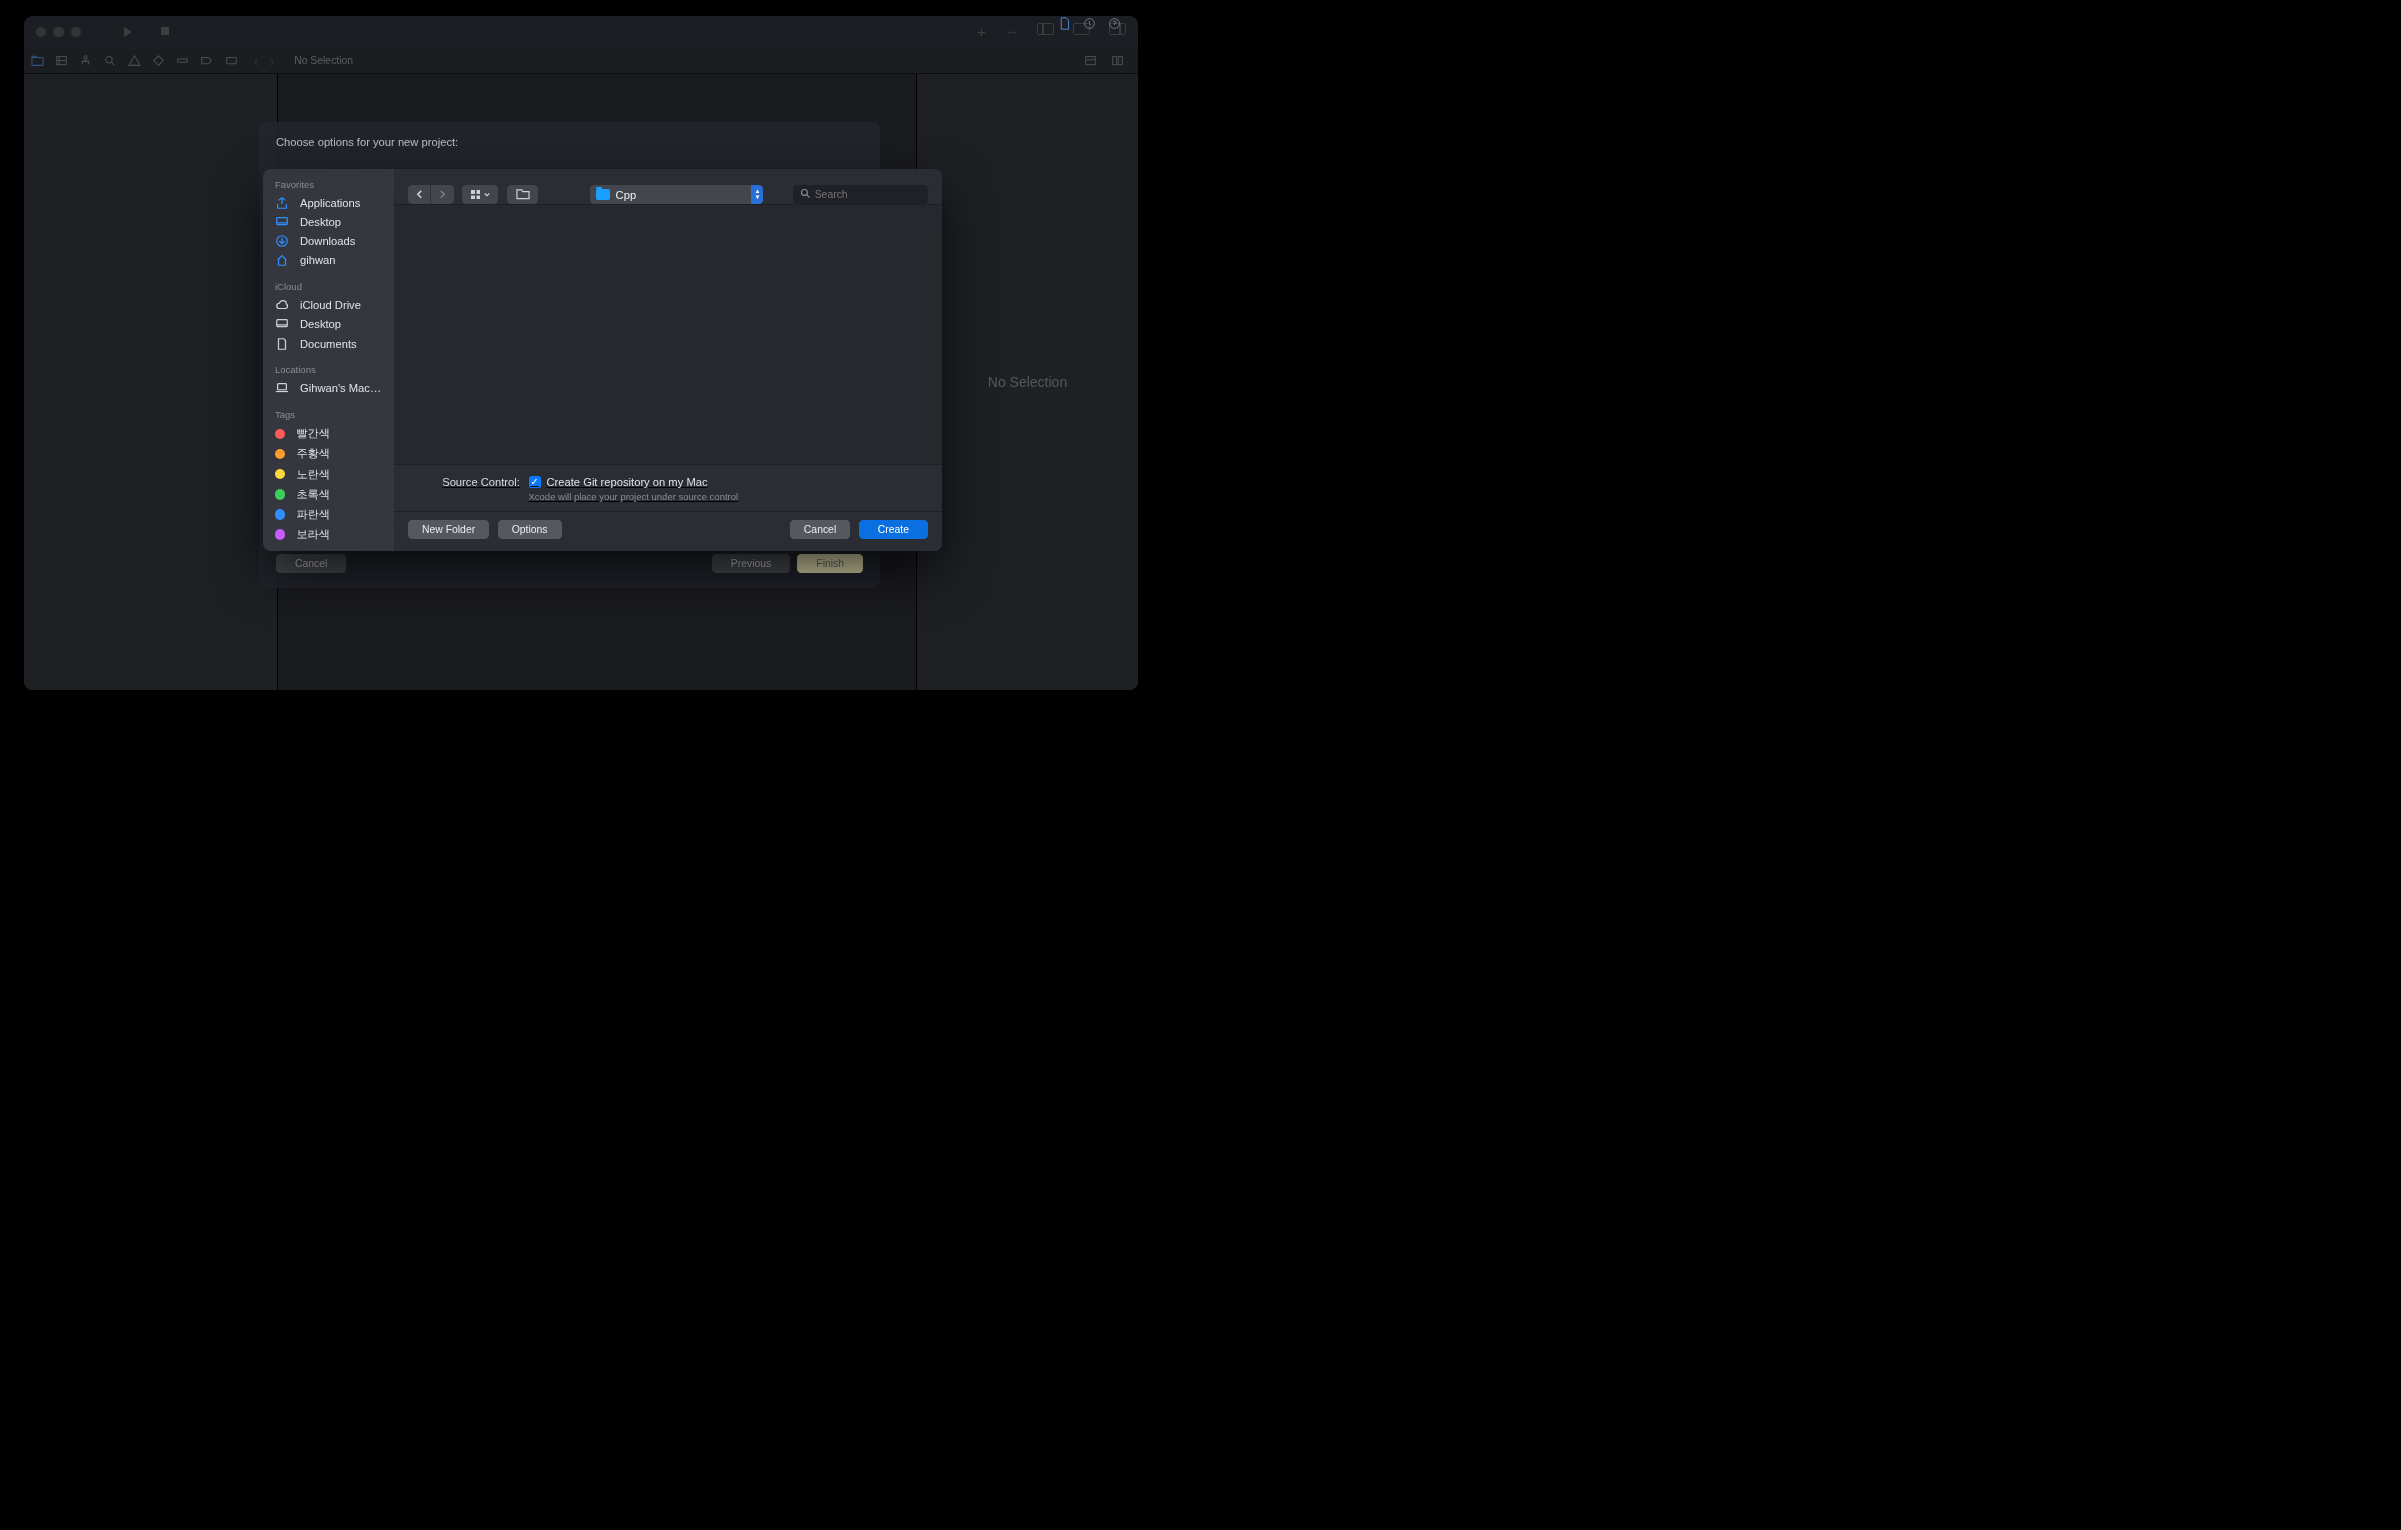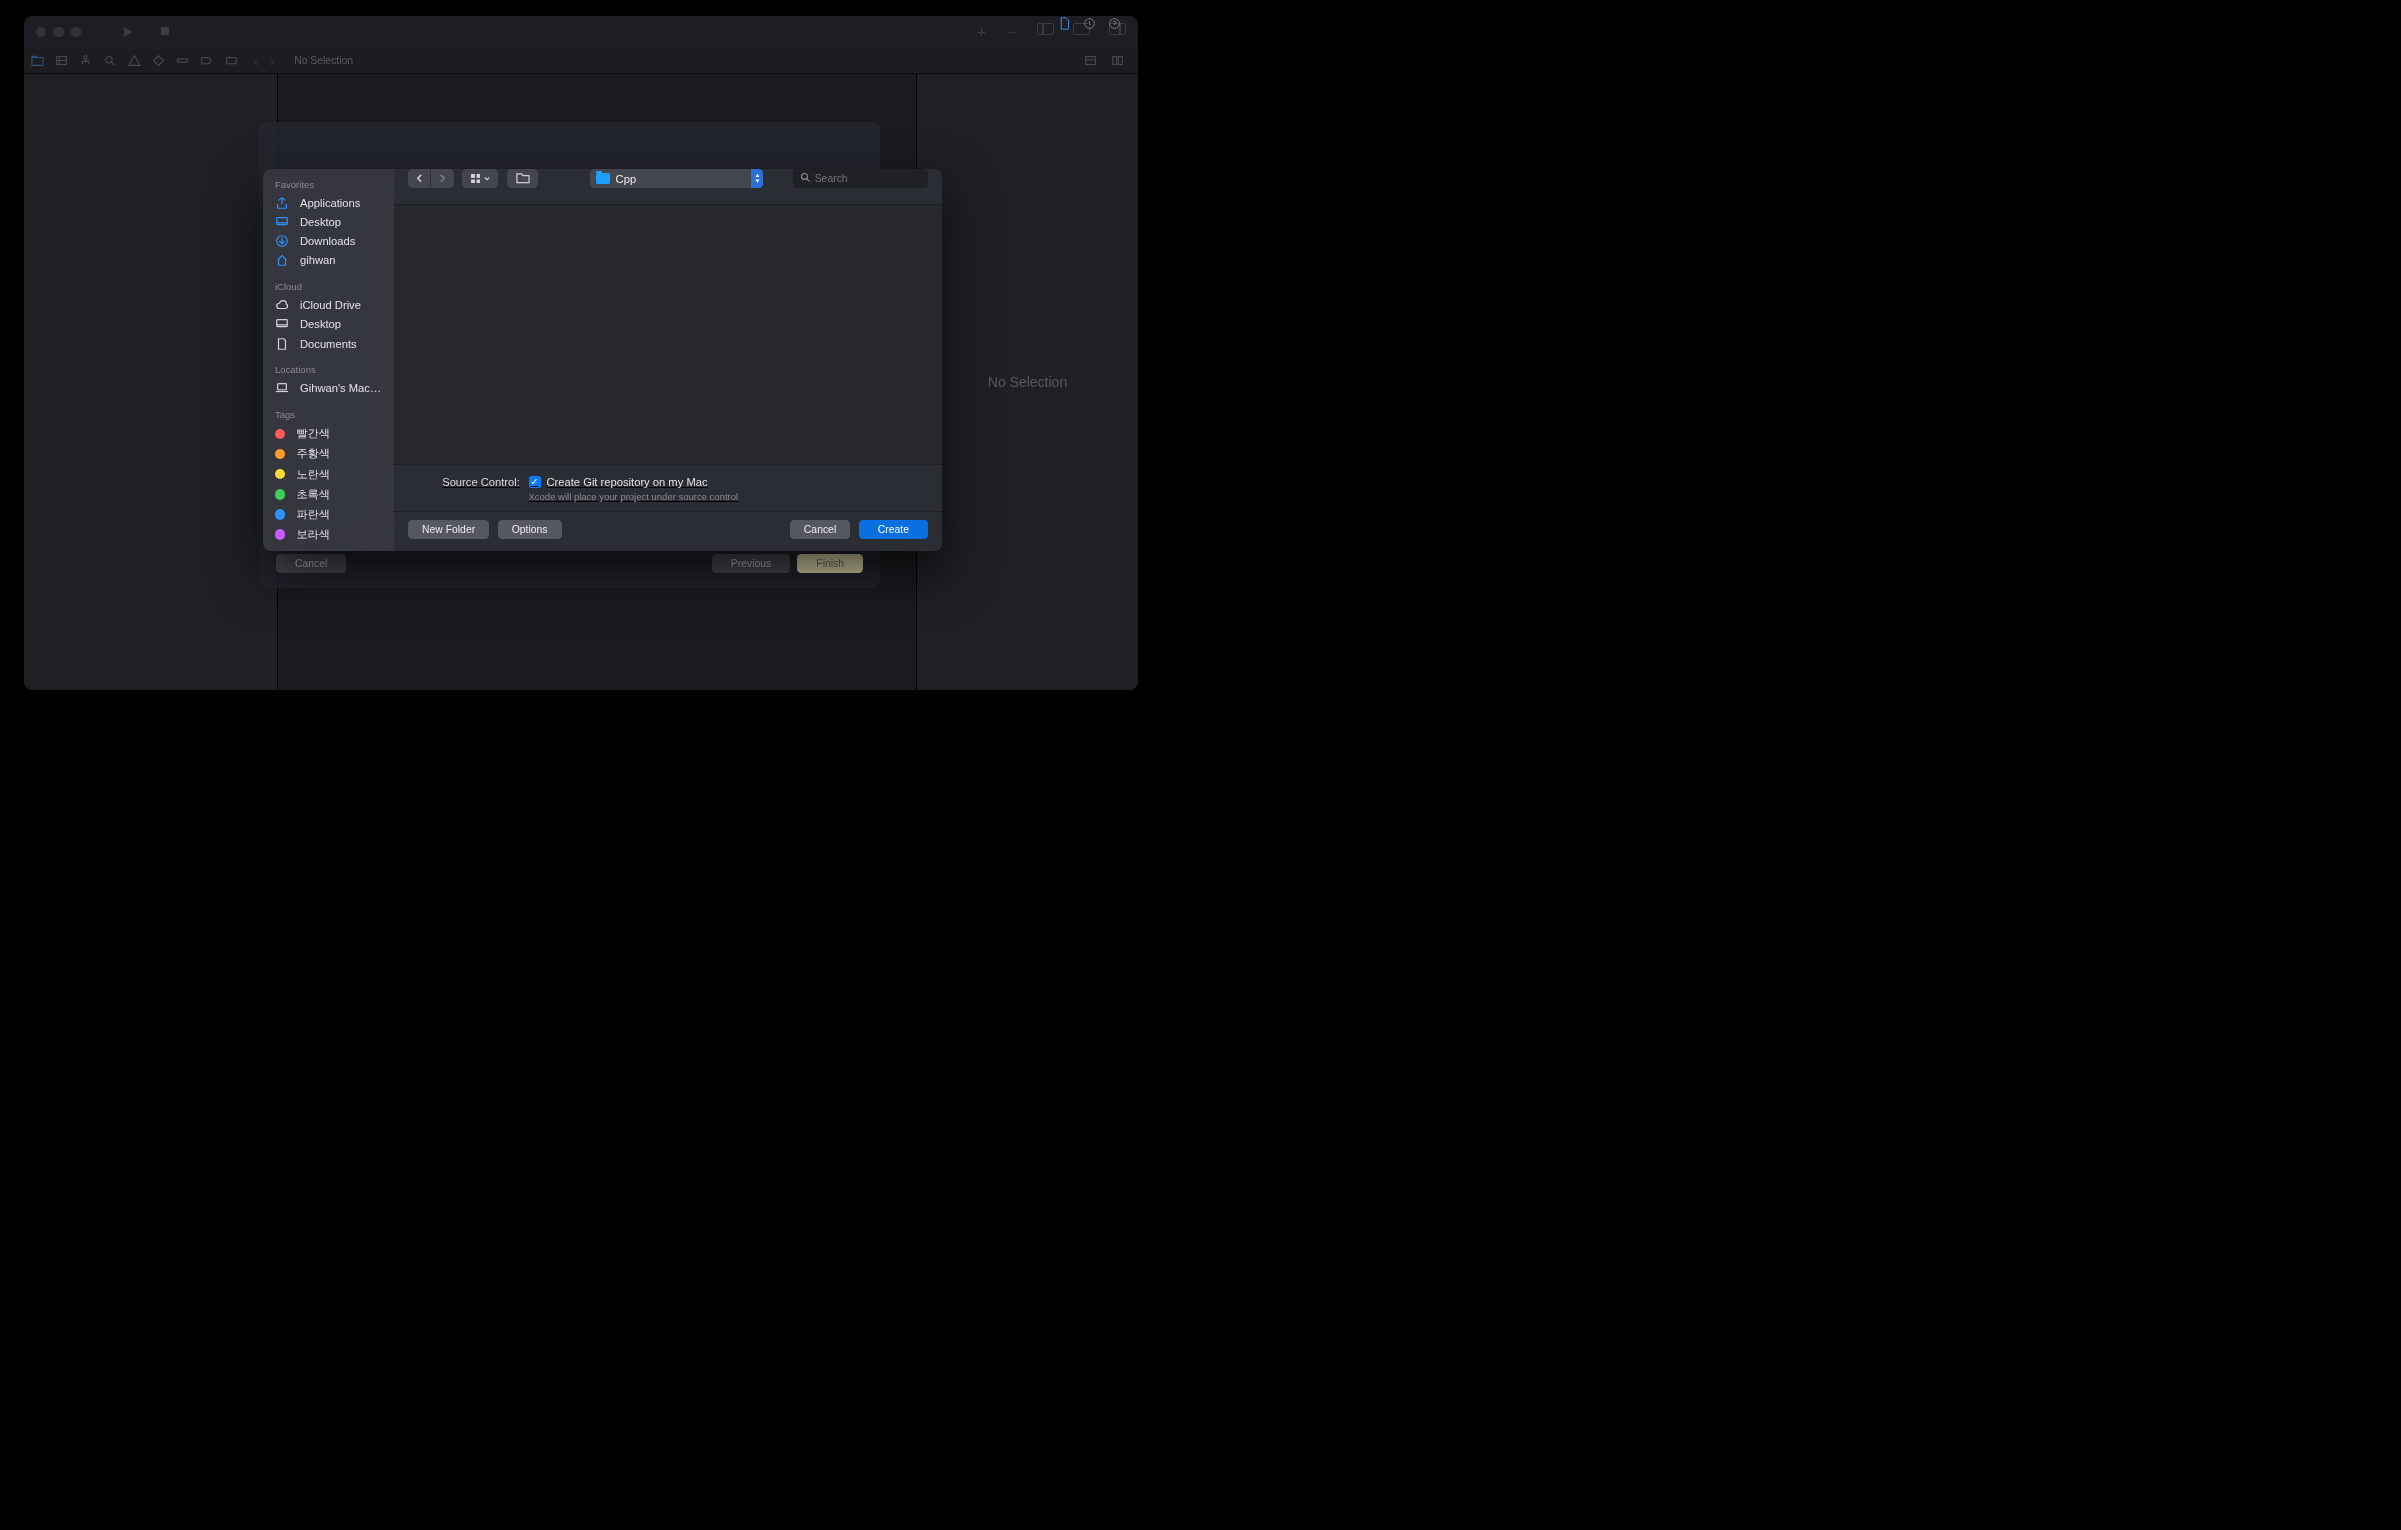--- a/index.html
+++ b/index.html
@@ -43,21 +43,21 @@
 
     .sidebar { width: 131px; background: rgba(60,62,70,0.55); backdrop-filter: blur(17px); padding: 7px 0; overflow: hidden; }
     .sb-header { color: #8b8d93; font-size: 9.5px; font-weight: 500; padding: 2.6px 12px 3.5px; }
     .sb-item { display: flex; align-items: center; gap: 11px; padding: 2.6px 12px; color: #e1e3e8; font-size: 11.2px; cursor: default; white-space: nowrap; overflow:hidden; text-overflow:ellipsis; }
     .sb-icon { width: 14px; height: 14px; flex-shrink: 0; display: flex; align-items: center; justify-content: center; }
     .sb-icon svg { width: 14px; height: 14px; }
     .tag-dot { width: 10.4px; height: 10.4px; border-radius: 50%; flex-shrink: 0; }
     .sb-section { margin-bottom: 8.6px; }
 
     .save-main { flex: 1; display: flex; flex-direction: column; background: #2b2d34; }
-    .save-toolbar { height: 36px; display: flex; align-items: flex-start; padding: 0 14px; gap: 8.6px; border-bottom: 0.9px solid #1f2025; }
+    .save-toolbar { height: 36px; display: flex; align-items: flex-end; padding: 0 14px; gap: 8.6px; border-bottom: 0.9px solid #1f2025; }
     .seg { display: flex; background: #44464d; border-radius: 4.3px; overflow: hidden; height: 19px; }
     .seg button { border: none; background: transparent; color: #cfd1d6; width: 22.4px; display:flex; align-items:center; justify-content:center; font-size:11.2px; }
     .seg button.solo { width:auto; padding:0 8.6px; }
     .seg .divider { width:0.9px; background:#2f3137; }
     .path-pop { height: 19px; background: #44464d; border-radius: 4.3px; display: flex; align-items: center; padding: 0 5.2px 0 5.2px; min-width: 173px; position: relative; }
     .folder-badge { width: 14px; height: 10.4px; background: #1a9fff; border-radius: 1.7px; margin-right: 6px; position:relative; }
     .folder-badge::before { content:''; position:absolute; top:-2.6px; left:0; width:6px; height:2.6px; background:#1a9fff; border-radius:0.9px 0.9px 0 0; }
     .path-label { color: #eef0f4; font-size: 11.2px; }
     .path-arrows { margin-left: auto; width: 12px; height: 19px; background: #2a6fd6; border-radius: 0 4.3px 4.3px 0; position:absolute; right:0; top:0; display:flex; flex-direction:column; align-items:center; justify-content:center; color:#fff; font-size:6px; line-height:5.2px; }
     .search-box { height: 19px; background: #202127; border-radius: 4.3px; display: flex; align-items: center; padding: 0 7px; flex:1; max-width:135px; margin-left:auto; }
@@ -162,20 +162,21 @@
             <circle cx="8" cy="8" r="6"></circle>
             <path d="M6 6 Q8 4 10 6 Q10 8 8 8 L8 10"></path>
           </svg>
       </div>
       <span class="no-sel-right">No Selection</span>
     </div>
   </div>
 </div>
 
 <div class="wizard">
+  <div class="wizard-title">Choose options for your new project:</div>
   <div class="wizard-buttons">
     <button class="wiz-btn">Cancel</button>
     <div style="flex:1"></div>
     <button class="wiz-btn" style="margin-right:7px;">Previous</button>
     <button class="wiz-btn disabled">Finish</button>
   </div>
 </div>
 
 <div class="save-panel">
   <div class="sidebar">

